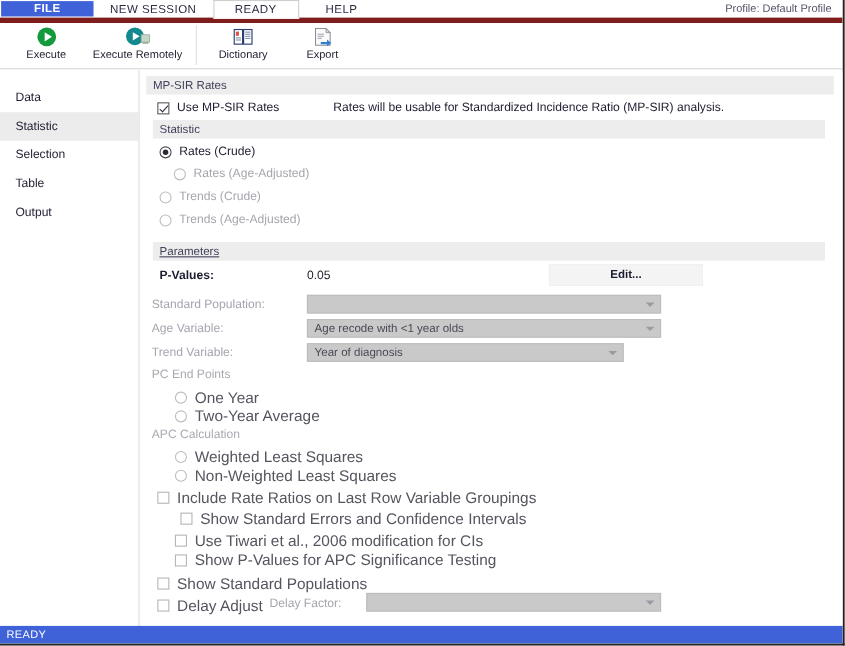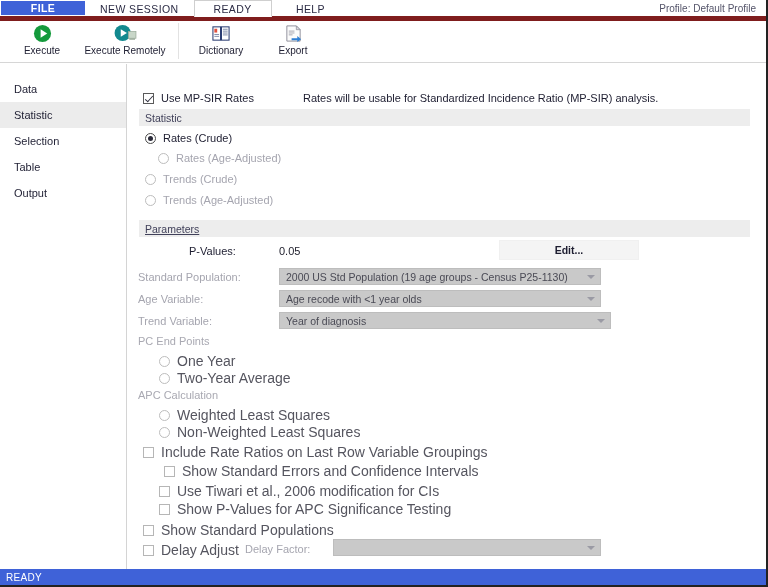--- a/index.html
+++ b/index.html
@@ -200,21 +200,21 @@
   .editbtn {
     height: 20px;
     background: #f4f4f4;
     border: 1px solid #f0f0f0;
     display: flex; align-items: center; justify-content: center;
     font-size: 10.5px;
     color: #1d1d30;
     font-weight: bold;
     cursor: default;
   }
-  .pv-label { font-size: 11px; font-weight: normal; color: #1d1d30; margin-left: 44px; }
+  .pv-label { font-size: 11px; font-weight: bold; color: #1d1d30; }
   .pv-value { font-size: 11px; color: #22222f; }
 
   .statusbar {
     position: absolute;
     left: 0; right: 0; bottom: 0;
     height: 16px;
     background: #3f62d8;
     color: #ffffff;
     font-size: 10px;
     display: flex; align-items: center;
@@ -320,20 +320,23 @@
       <div class="sideitem">
           <span>Table</span>
         </div>
       <div class="sideitem">
           <span>Output</span>
         </div>
     </div>
 
     <div class="content">
 
+      <div class="sechead">
+        <span>MP-SIR Rates</span>
+      </div>
 
       <div class="row abs" style="left:16px; top:28px;text-align:center;">
         <span class="chk on"></span>
         <span class="lbl-dark">Use MP-SIR Rates</span>
       </div>
       <div class="abs" style="left:176px; top:28px; font-size:11px; color:#1d1d30;">Rates will be usable for Standardized Incidence Ratio (MP-SIR) analysis.</div>
 
       <div class="sechead abs" style="left:6px; right:8px; top:45px;">
         <span>Statistic</span>
       </div>
@@ -360,32 +363,31 @@
       </div>
 
       <div class="abs pv-label" style="left:18px; top:181px;">P-Values:</div>
       <div class="abs pv-value" style="left:152px; top:181px;">0.05</div>
       <div class="abs editbtn" style="left:372px; top:176px; width:140px;">
         <span>Edit...</span>
       </div>
 
       <div class="abs lbl-gray" style="left:11px; top:207px; margin-left:0;">Standard Population:</div>
       <div class="abs dd" style="left:152px; top:204px; width:322px;">
-        <span>2000 US Std Population (19 age groups - Census P25-1130)</span>
         <span class="caret"></span>
       </div>
 
       <div class="abs lbl-gray" style="left:11px; top:229px; margin-left:0;">Age Variable:</div>
       <div class="abs dd" style="left:152px; top:226px; width:322px;">
         <span>Age recode with &lt;1 year olds</span>
         <span class="caret"></span>
       </div>
 
       <div class="abs lbl-gray" style="left:11px; top:251px; margin-left:0;">Trend Variable:</div>
-      <div class="abs dd" style="left:152px; top:248px; width:332px;">
+      <div class="abs dd" style="left:152px; top:248px; width:288px;">
         <span>Year of diagnosis</span>
         <span class="caret"></span>
       </div>
 
       <div class="abs grouplbl" style="left:11px; top:271px;">PC End Points</div>
       <div class="row abs" style="left:32px; top:289px;">
         <span class="rad"></span>
         <span class="lbl-mid">One Year</span>
       </div>
       <div class="row abs" style="left:32px; top:306px;">

